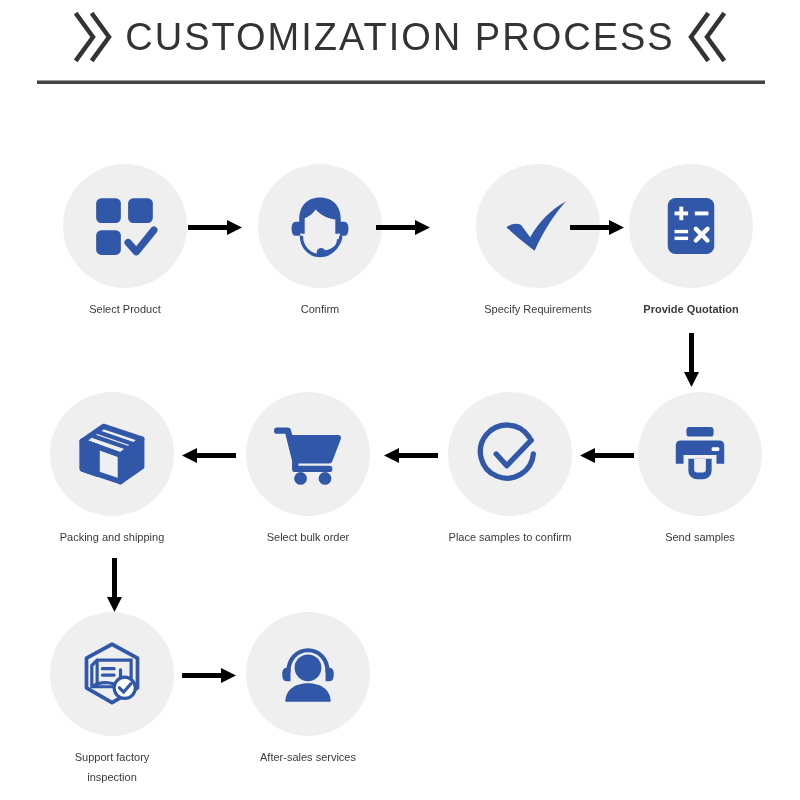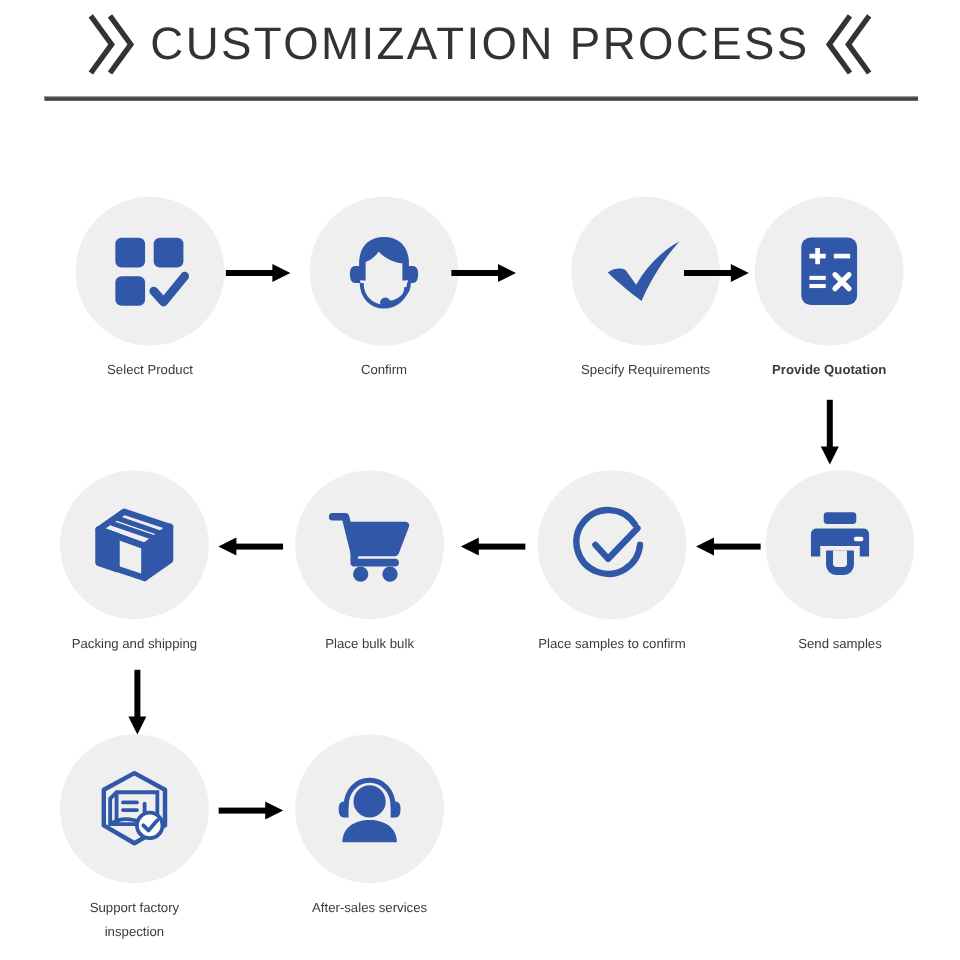--- a/index.html
+++ b/index.html
@@ -229,21 +229,21 @@
       <span>
         <svg width="68" height="68" viewBox="0 0 64 64" aria-hidden="true">
           <path d="M3 10 L13 10 L20 38 L52 38 L60 17 L16 17" fill="none" stroke="#3158A8" stroke-width="6" stroke-linecap="round" stroke-linejoin="round"></path>
           <path d="M18 18 L58 18 L52 36 L21 36 Z" fill="#3158A8"></path>
           <path d="M20 38 L20 46 L52 46" fill="none" stroke="#3158A8" stroke-width="6" stroke-linecap="round" stroke-linejoin="round"></path>
           <circle cx="25" cy="55" r="6" fill="#3158A8"></circle>
           <circle cx="48" cy="55" r="6" fill="#3158A8"></circle>
         </svg>
       </span>
     </div>
-    <div class="node-label">Place bulk bulk</div>
+    <div class="node-label">Select bulk order</div>
   </div>
 
   <div class="arrow-h" style="left:382px; top:446px;">
     <svg width="56" height="20" viewBox="0 0 56 20" aria-hidden="true">
       <rect x="15" y="7" width="41" height="5" fill="#000000"></rect>
       <path d="M17 2 L2 9.5 L17 17 Z" fill="#000000"></path>
     </svg>
   </div>
 
   <div class="node" style="left:430px; top:392px;">

